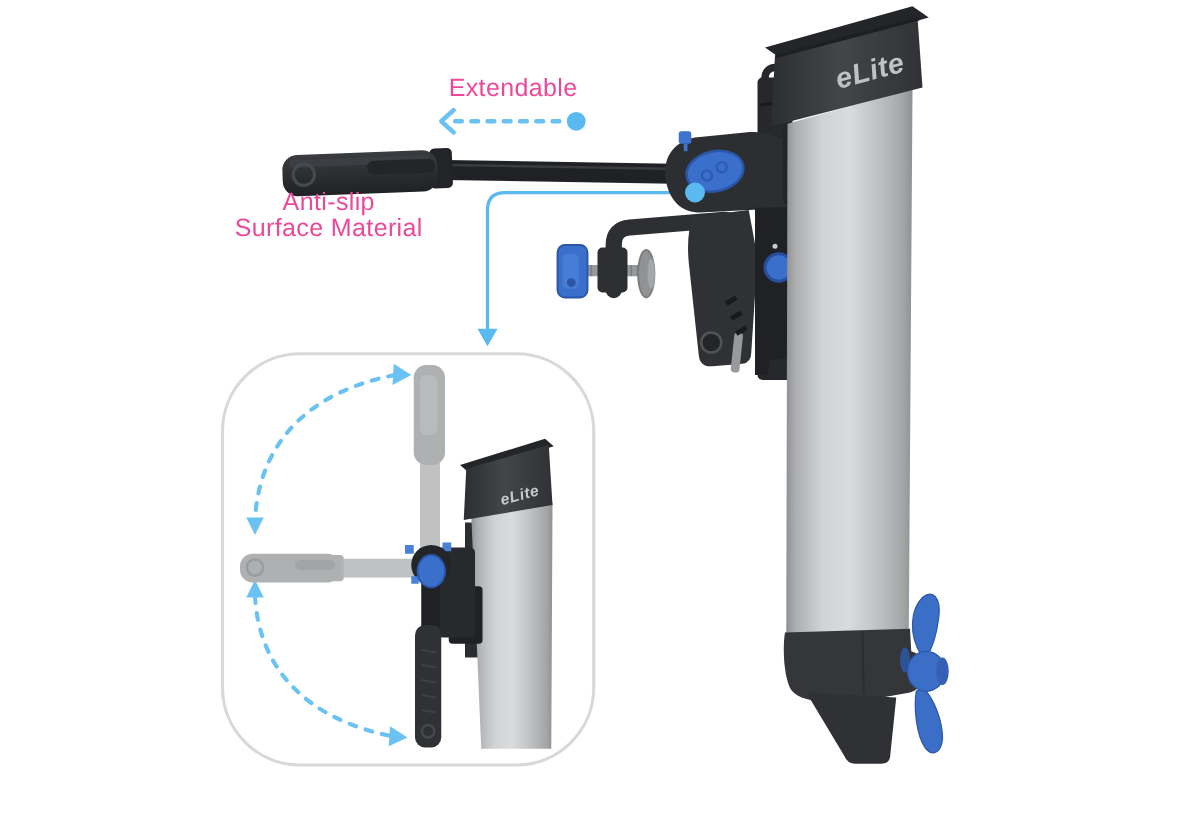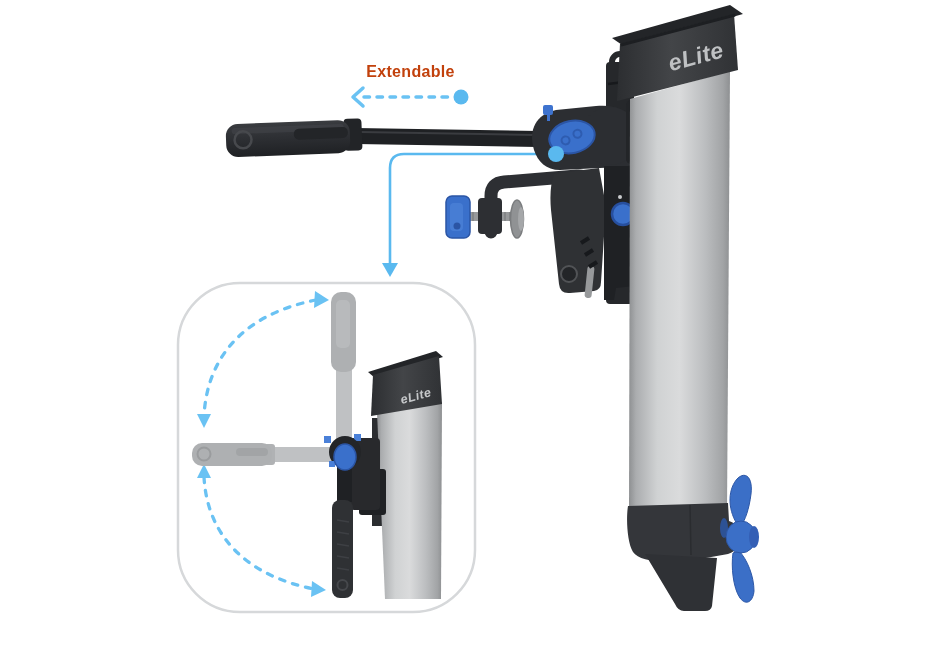--- a/index.html
+++ b/index.html
@@ -6,23 +6,23 @@
   .canvas{
     position:relative;
     width:944px;height:654px;
     background:#ffffff;
     overflow:hidden;
     font-family:"Liberation Sans", sans-serif;
   }
   .canvas svg{position:absolute;left:0;top:0;}
   .label{
     position:absolute;
-    color:#c2410c;
-    font-weight:700;
-    font-size:16px;
+    color:#ec4899;
+    font-weight:400;
+    font-size:20px;
     letter-spacing:.3px;
     line-height:21px;
     white-space:pre-line;
   }
   .label.center{text-align:center;}
   .label.left{text-align:left;line-height:20px;}
   .elite-logo{
     font-family:"Liberation Sans", sans-serif;
     font-style:italic;
     font-weight:700;
@@ -218,15 +218,17 @@
       <circle cx="342.5" cy="585" r="5" fill="none" stroke="#46484c" stroke-width="2"></circle>
       <circle cx="345" cy="452" r="16" fill="#232528"></circle>
       <rect x="329" y="461" width="6" height="6" fill="#4a80d8"></rect>
       <ellipse cx="345" cy="457" rx="11" ry="13" fill="#3a70cb" stroke="#2b55a5" stroke-width="1.5"></ellipse>
     </g>
   </g>
 </svg>
 
 <div class="label center" style="left:338px;top:61px;width:145px;">Extendable</div>
 
+<div class="label center" style="left:168px;top:152px;width:190px;">Anti-slip
+Surface Material</div>
 
 
 </div>
 
 </body></html>

